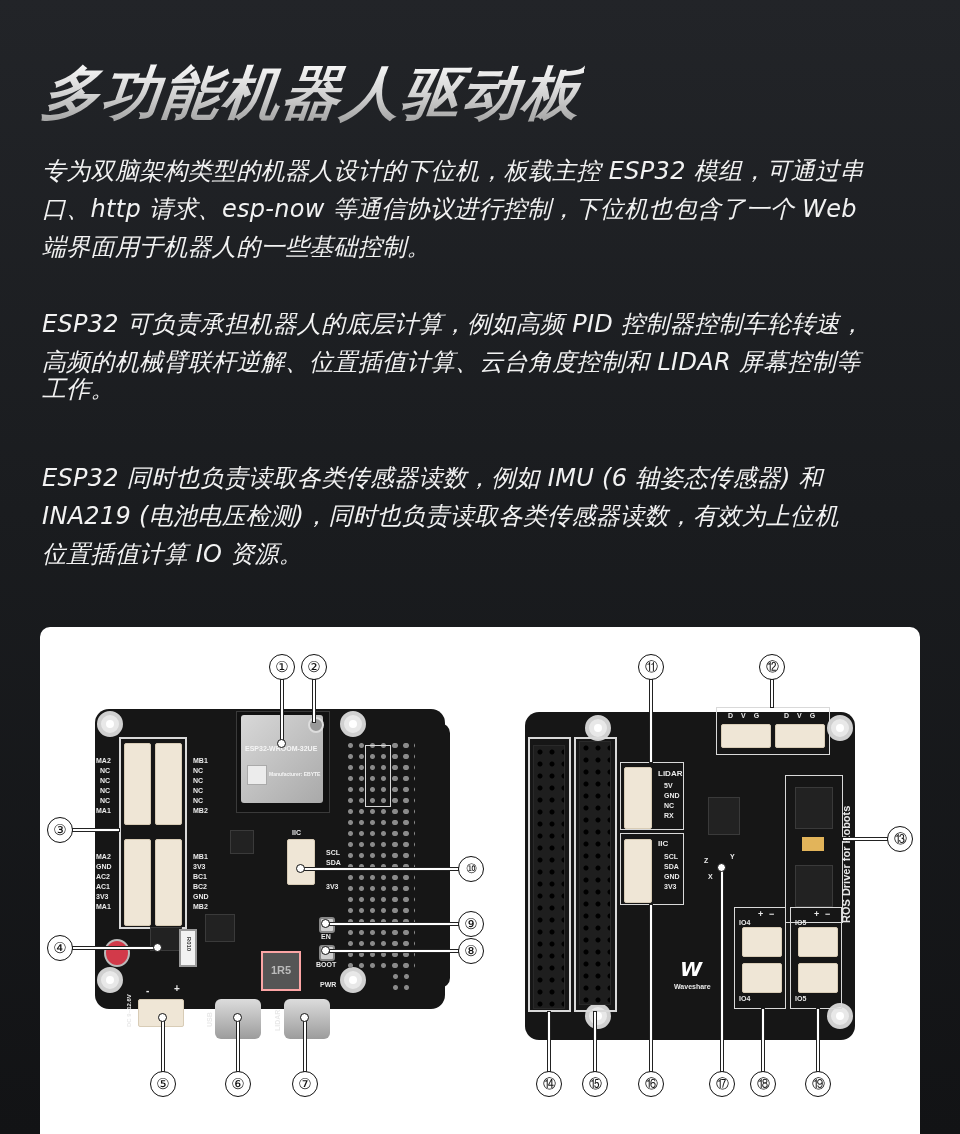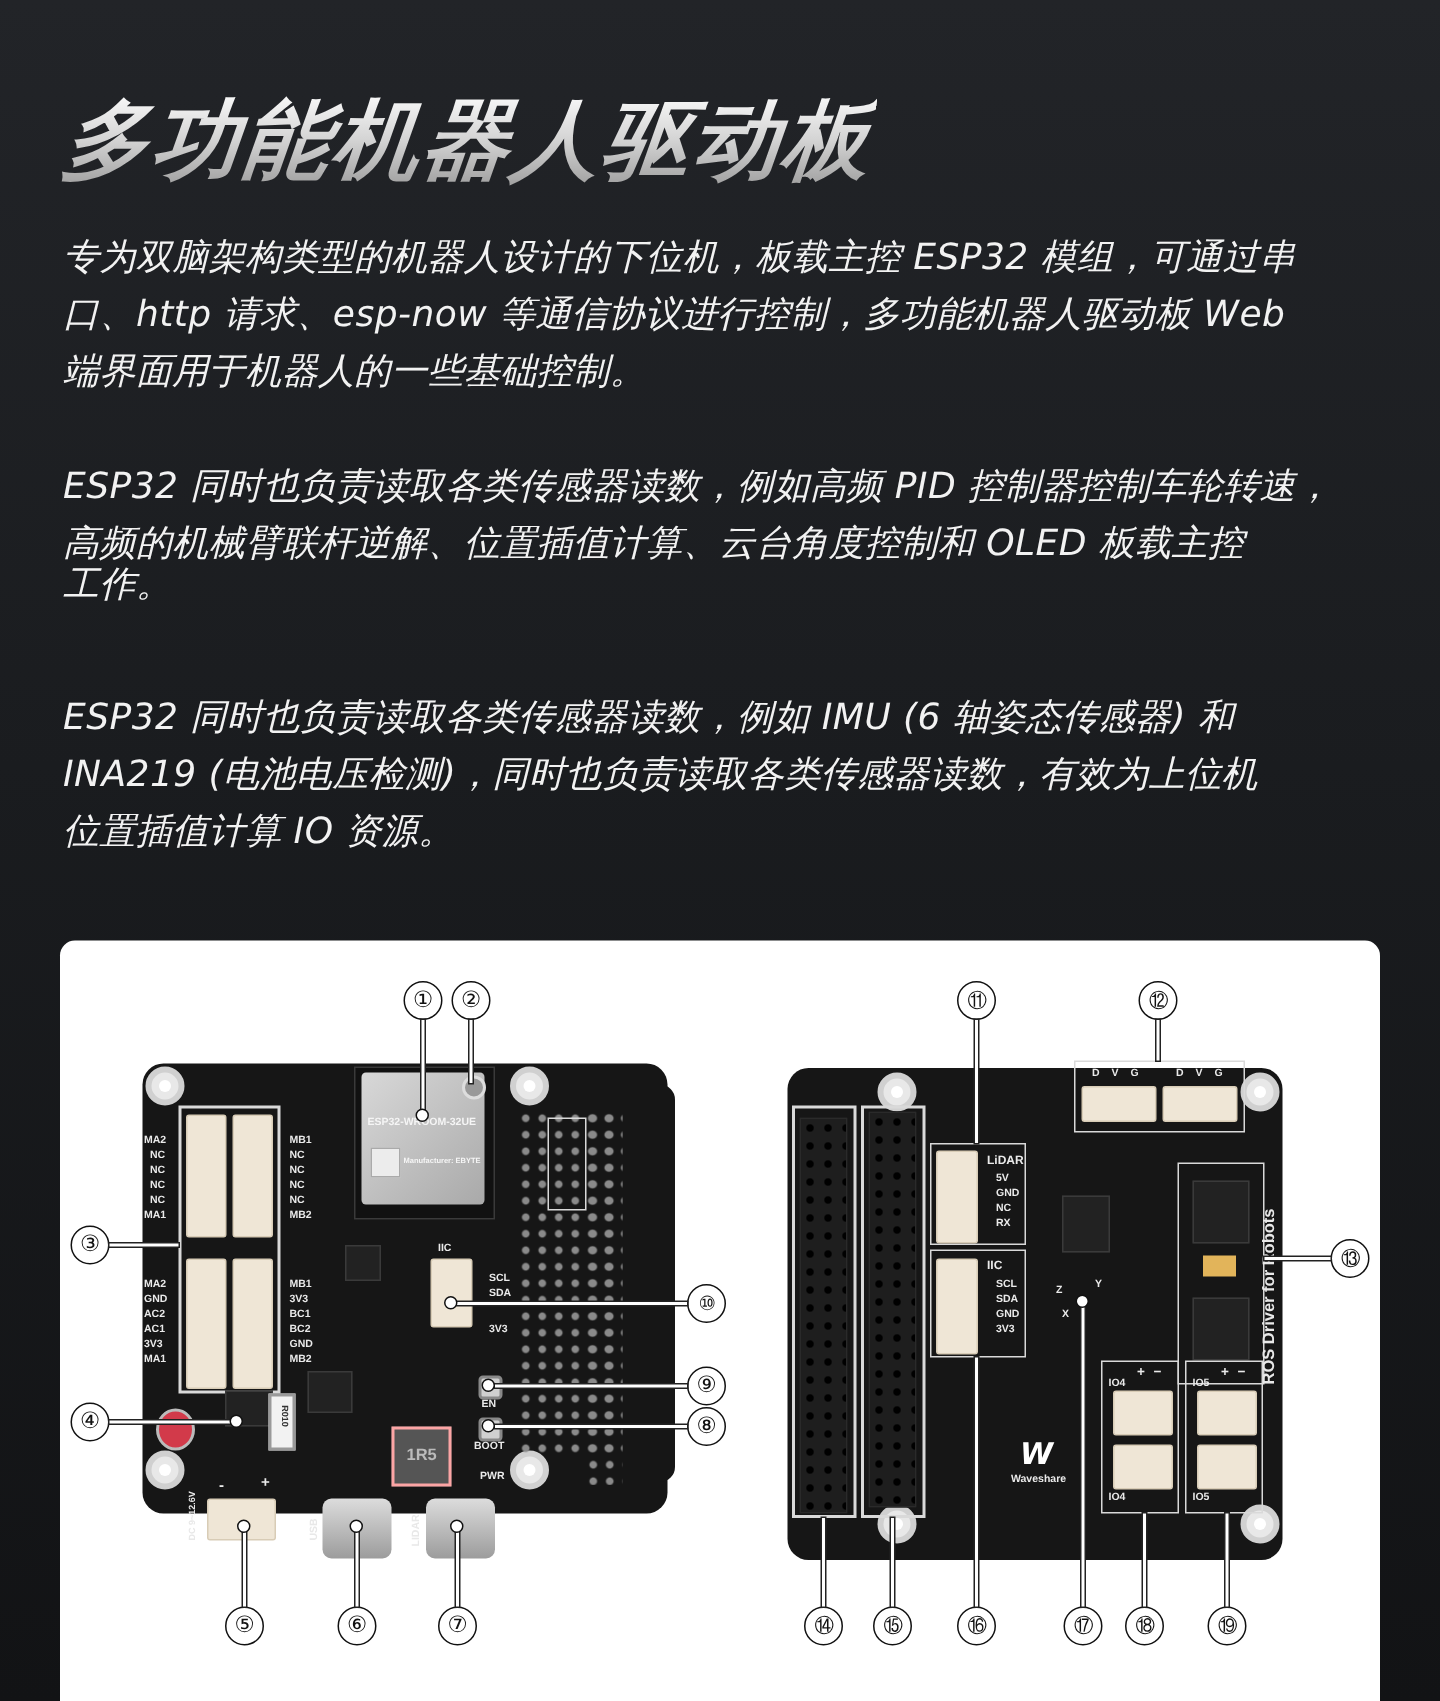--- a/index.html
+++ b/index.html
@@ -36,26 +36,26 @@
   .vtext{position:absolute;color:#e8e8e8;font-weight:bold;font-family:"Liberation Sans",sans-serif;
     transform:rotate(-90deg);transform-origin:left top;white-space:nowrap;}
 </style>
 </head>
 <body>
 
 <h1 class="title" style="margin:0;">多功能机器人驱动板</h1>
 
 <div>
   <p class="para" style="top:152px">专为双脑架构类型的机器人设计的下位机，板载主控 ESP32 模组，可通过串</p>
-  <p class="para" style="top:190px">口、http 请求、esp-now 等通信协议进行控制，多功能机器人驱动板 Web</p>
+  <p class="para" style="top:190px">口、http 请求、esp-now 等通信协议进行控制，下位机也包含了一个 Web</p>
   <p class="para" style="top:228px">端界面用于机器人的一些基础控制。</p>
 </div>
 <div>
-  <p class="para" style="top:305px">ESP32 同时也负责读取各类传感器读数，例如高频 PID 控制器控制车轮转速，</p>
-  <p class="para" style="top:343px">高频的机械臂联杆逆解、位置插值计算、云台角度控制和 OLED 板载主控</p>
+  <p class="para" style="top:305px">ESP32 可负责承担机器人的底层计算，例如高频 PID 控制器控制车轮转速，</p>
+  <p class="para" style="top:343px">高频的机械臂联杆逆解、位置插值计算、云台角度控制和 LIDAR 屏幕控制等</p>
   <p class="para" style="top:370px">工作。</p>
 </div>
 <div>
   <p class="para" style="top:459px">ESP32 同时也负责读取各类传感器读数，例如 IMU (6 轴姿态传感器) 和</p>
   <p class="para" style="top:497px">INA219 (电池电压检测)，同时也负责读取各类传感器读数，有效为上位机</p>
   <p class="para" style="top:535px">位置插值计算 IO 资源。</p>
 </div>
 
 <div class="card">
 

